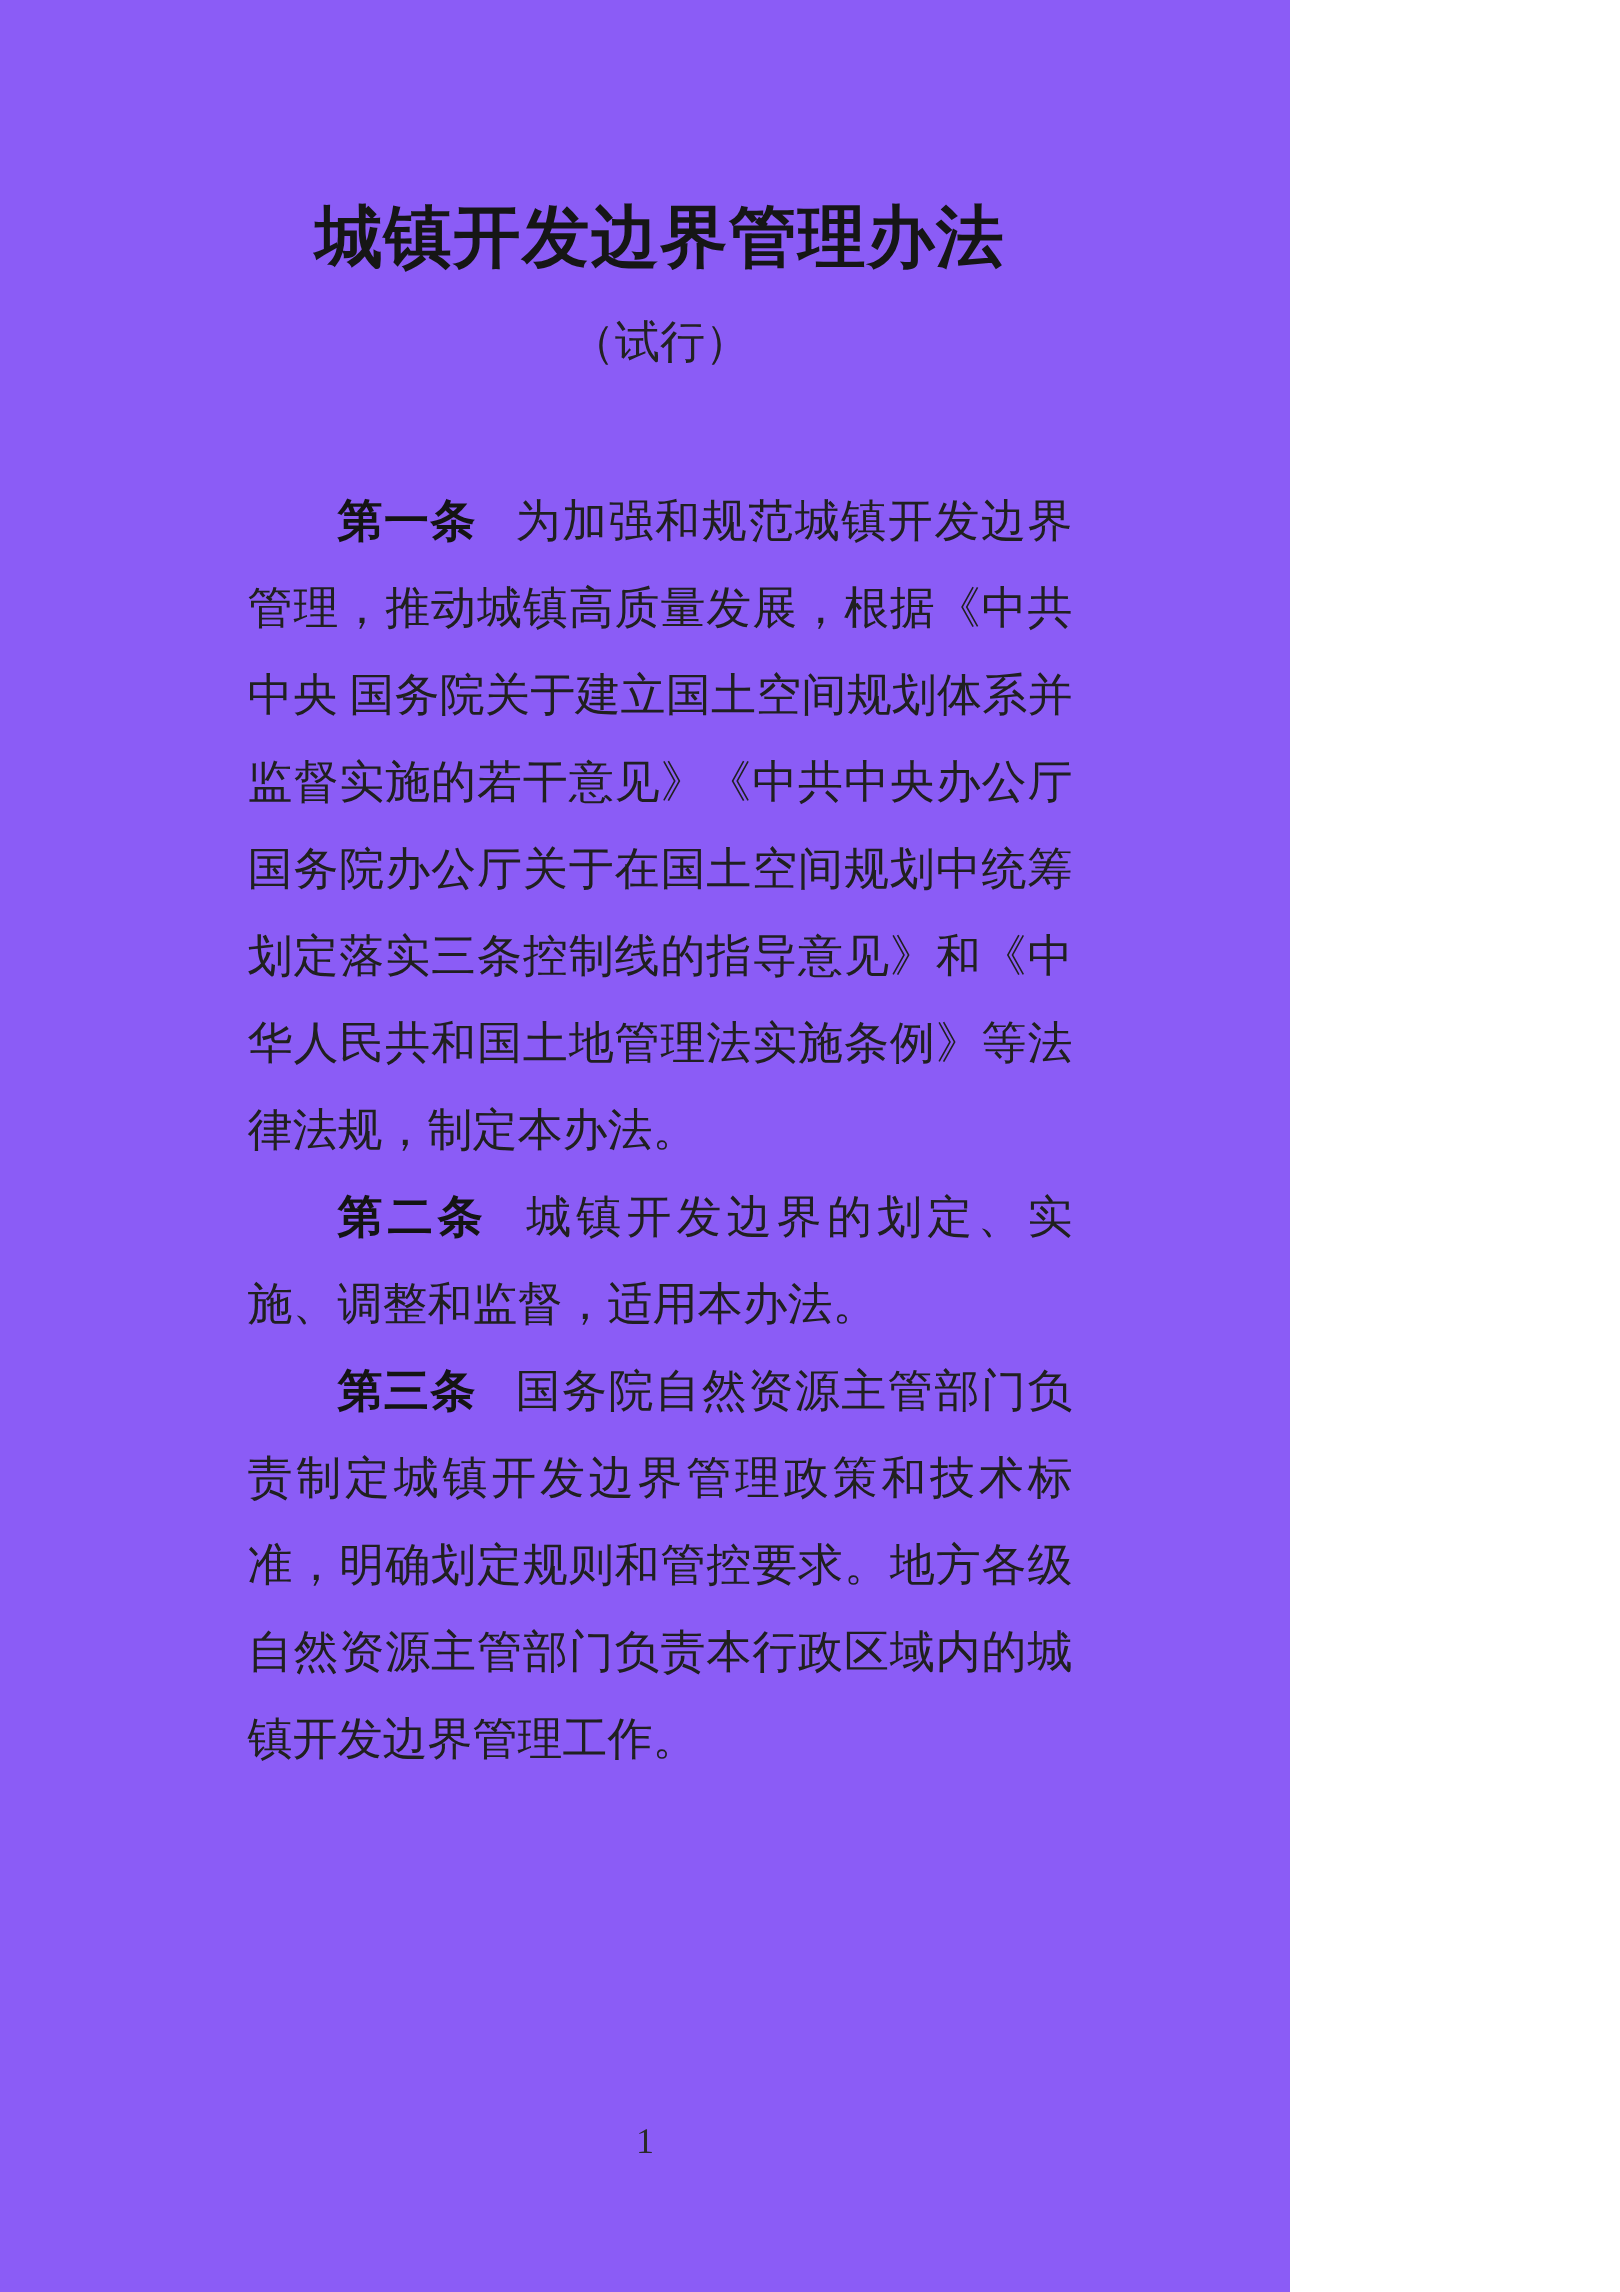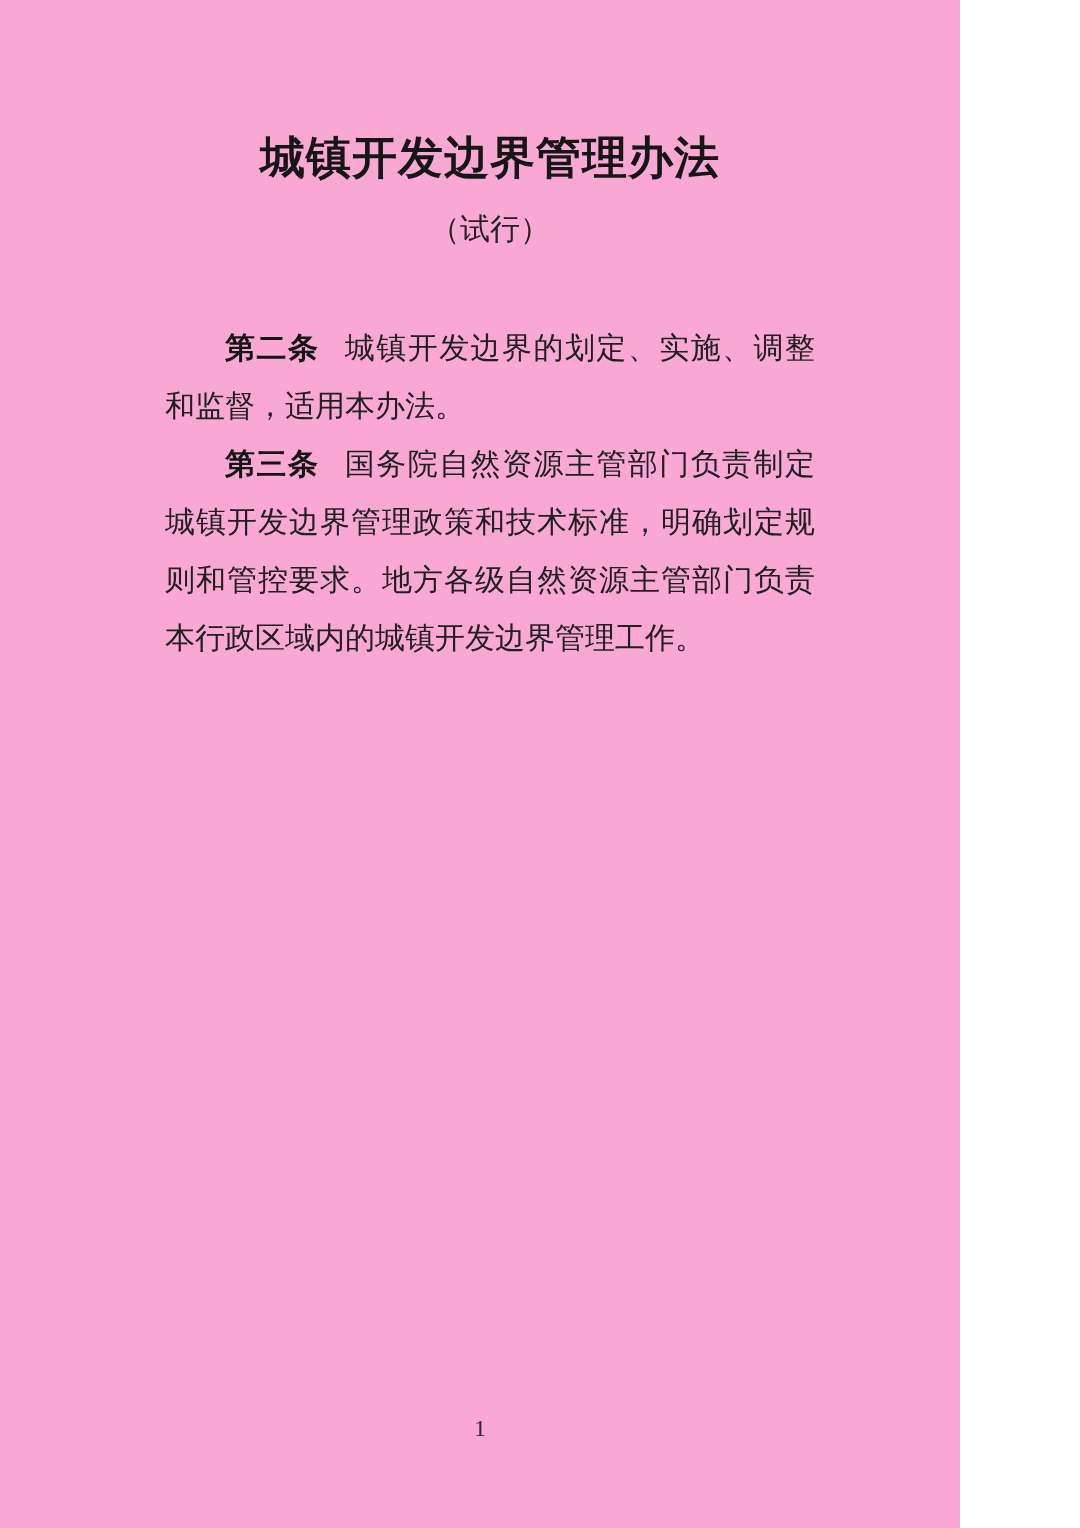--- a/index.html
+++ b/index.html
@@ -1,21 +1,21 @@
 <!DOCTYPE html>
 <html><head>
 <meta charset="utf-8">
 <style>
   * { margin: 0; padding: 0; box-sizing: border-box; }
   html, body { background: #ffffff; }
   .page {
     position: relative;
-    width: 960px;
+    width: 860px;
     height: 1528px;
-    background: #f9a8d4;
+    background: #8b5cf6;
     overflow: hidden;
     padding: 133px 145px 0 165px;
     font-family: "Liberation Serif", "DejaVu Serif", serif;
     color: #1f1f1f;
   }
   .doc-title {
     font-size: 45px;
     line-height: 50px;
     font-weight: 700;
     text-align: center;
@@ -61,20 +61,21 @@
 <body>
 
 <div class="page">
 
   <h1 class="doc-title">城镇开发边界管理办法</h1>
 
   <div class="doc-subtitle">（试行）</div>
 
   <div class="doc-body">
 
+    <p class="para"><span class="article-label">第一条</span><span>为加强和规范城镇开发边界管理，推动城镇高质量发展，根据《中共中央 国务院关于建立国土空间规划体系并监督实施的若干意见》《中共中央办公厅 国务院办公厅关于在国土空间规划中统筹划定落实三条控制线的指导意见》和《中华人民共和国土地管理法实施条例》等法律法规，制定本办法。</span></p>
 
     <p class="para"><span class="article-label">第二条</span><span>城镇开发边界的划定、实施、调整和监督，适用本办法。</span></p>
 
 
     <p class="para"><span class="article-label">第三条</span><span>国务院自然资源主管部门负责制定城镇开发边界管理政策和技术标准，明确划定规则和管控要求。地方各级自然资源主管部门负责本行政区域内的城镇开发边界管理工作。</span></p>
 
 
   </div>
 
   <div class="page-number">1</div>

